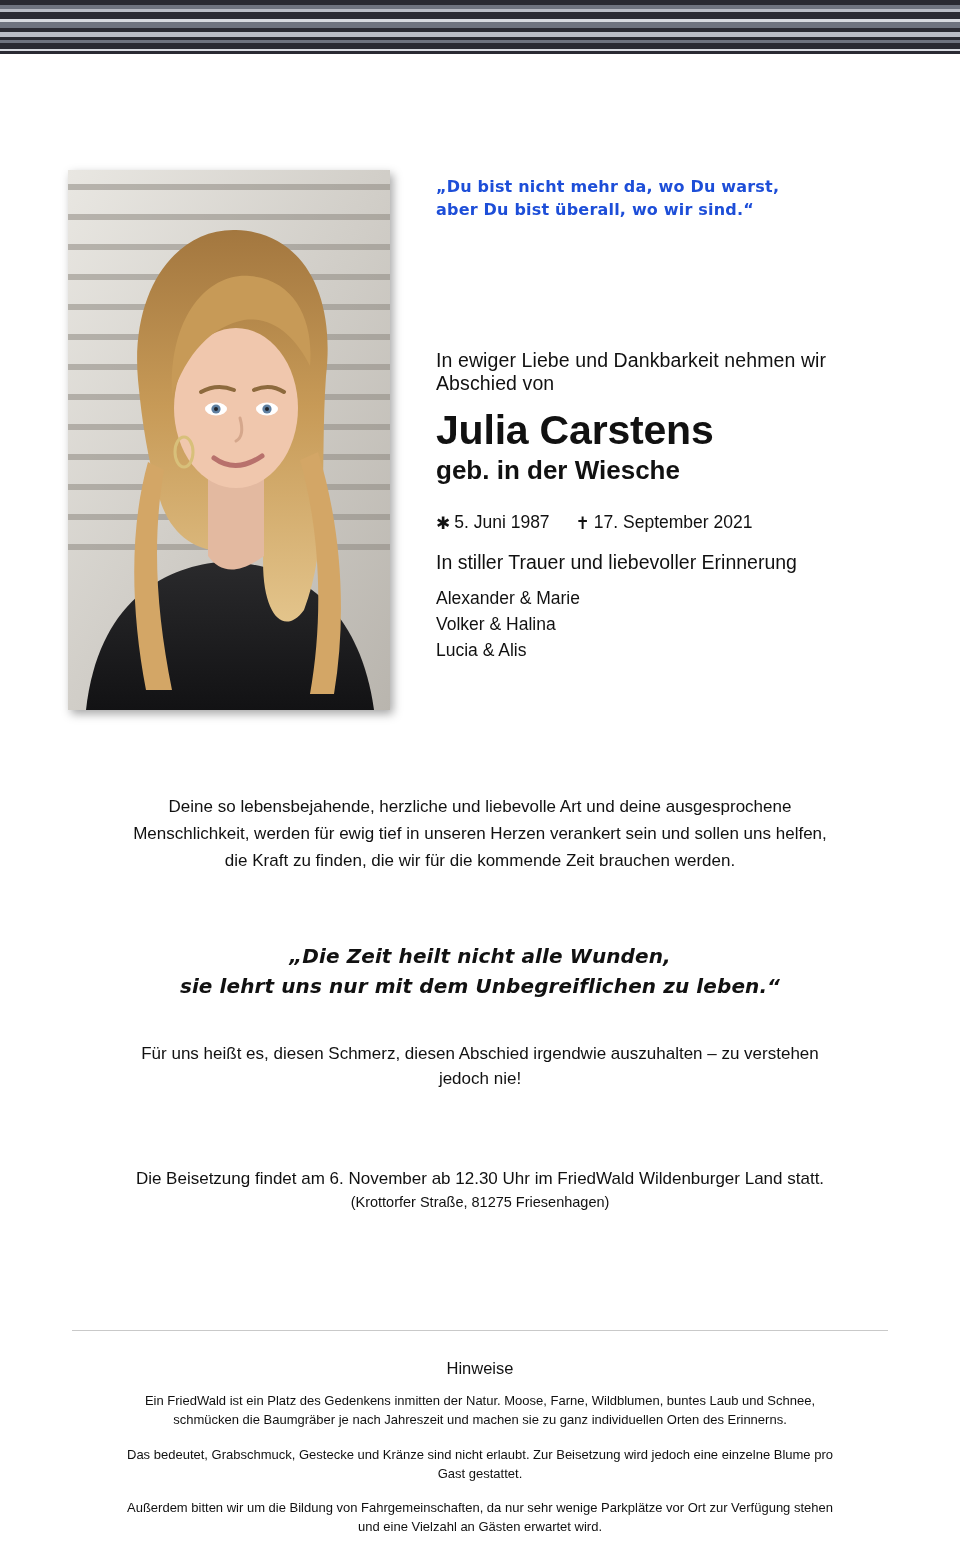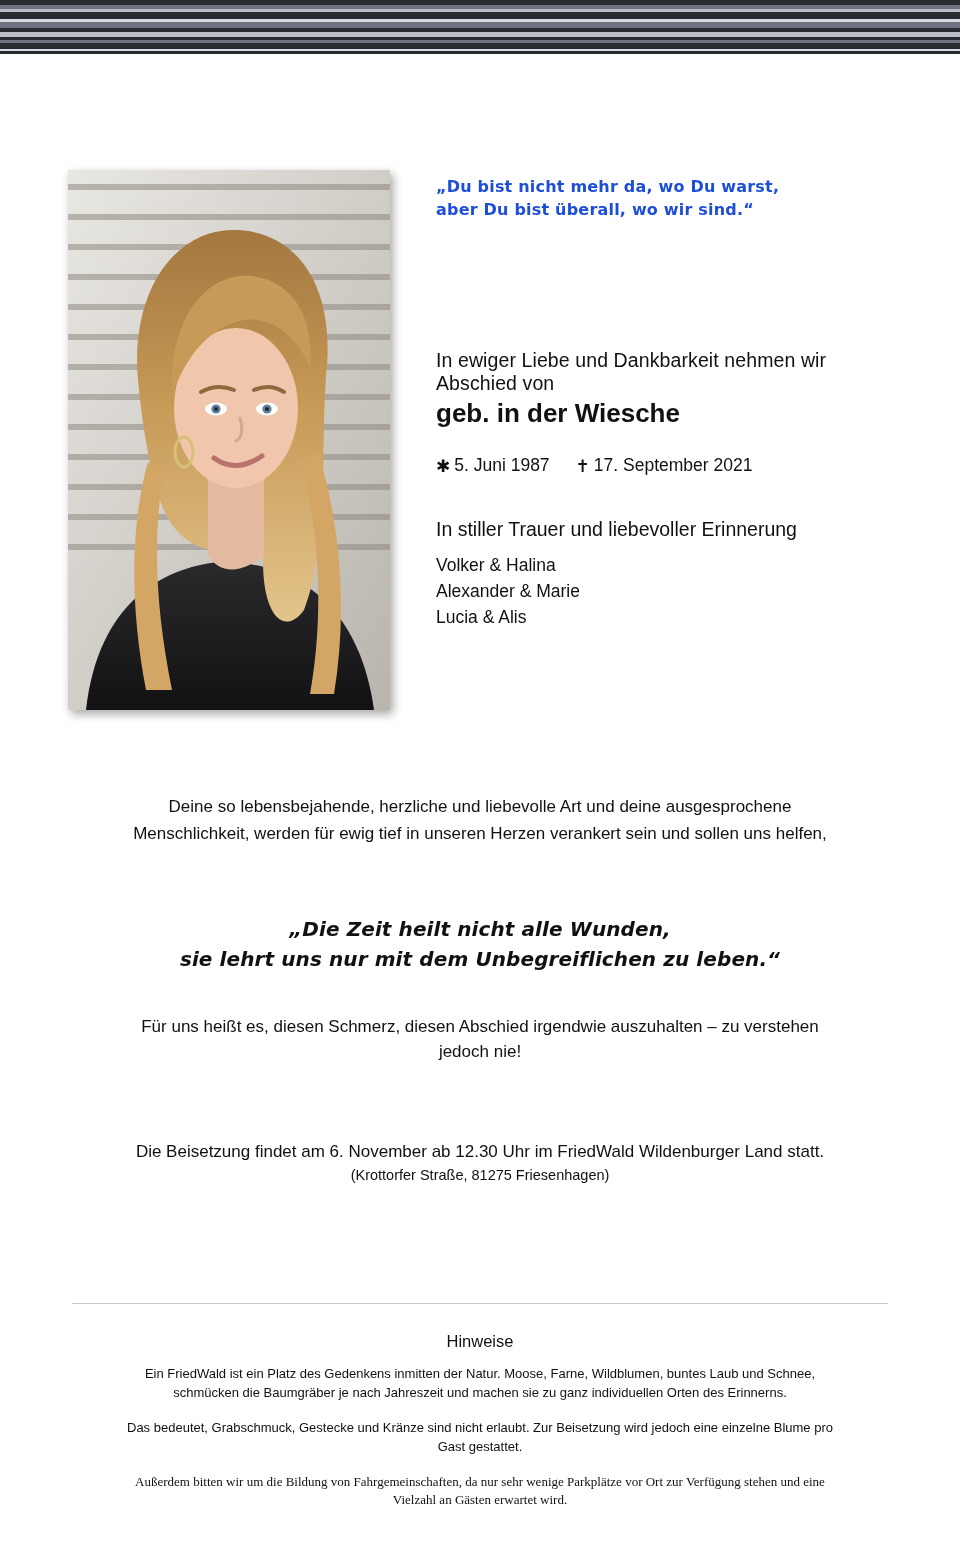--- a/index.html
+++ b/index.html
@@ -106,21 +106,21 @@
   .dates .sym {
     font-size: 17px;
     margin-right: 4px;
     position: relative;
     top: 1px;
   }
   .dates .gap { display: inline-block; width: 26px; }
 
   .mourning-title {
     font-size: 19.5px;
-    margin-top: 42px;
+    margin-top: 18px;
   }
 
   .mourners {
     margin-top: 12px;
     font-size: 17.5px;
     line-height: 1.48;
   }
 
   
   .center-block {
@@ -169,21 +169,21 @@
   }
   .notes-title {
     font-size: 16.5px;
     margin-bottom: 14px;
   }
   .notes p {
     margin: 0 0 16px 0;
     font-size: 13px;
     line-height: 1.45;
   }
-  .notes p:last-child { margin-bottom: 4px; font-family: Liberation Serif, serif; }
+  .notes p:last-child { margin-bottom: 4px; }
 
   .spacer-bottom { height: 36px; }
 </style>
 </head>
 <body>
 
 <div class="top-band">
   <div class="band-row stripe-dark" style="top:0px;  height:5px;"></div>
   <div class="band-row stripe-mid" style="top:5px;  height:4px;"></div>
   <div class="band-row stripe-light" style="top:9px;  height:3px;"></div>
@@ -273,44 +273,46 @@
     </div>
 
     <div class="right-col">
       <div class="quote-script">
         <div>„Du bist nicht mehr da, wo Du warst,</div>
         <div>aber Du bist überall, wo wir sind.“</div>
       </div>
 
       <div class="intro-line">In ewiger Liebe und Dankbarkeit nehmen wir Abschied von</div>
 
+      <div class="name-main">Julia Carstens</div>
       <div class="name-born">geb. in der Wiesche</div>
 
       <div class="dates">
         <span class="sym">✱</span>
         <span>5. Juni 1987</span>
         <span class="gap"></span>
         <span class="sym">✝</span>
         <span>17. September 2021</span>
       </div>
 
       <div class="mourning-title">In stiller Trauer und liebevoller Erinnerung</div>
 
       <div class="mourners">
+        <div>Alexander &amp; Marie</div>
         <div>Volker &amp; Halina</div>
-        <div>Alexander &amp; Marie</div>
         <div>Lucia &amp; Alis</div>
       </div>
     </div>
   </div>
 
   <div class="center-block">
     <div class="para-1">
       <div>Deine so lebensbejahende, herzliche und liebevolle Art und deine ausgesprochene</div>
       <div>Menschlichkeit, werden für ewig tief in unseren Herzen verankert sein und sollen uns helfen,</div>
+      <div>die Kraft zu finden, die wir für die kommende Zeit brauchen werden.</div>
     </div>
 
     <div class="quote-2">
       <div>„Die Zeit heilt nicht alle Wunden,</div>
       <div>sie lehrt uns nur mit dem Unbegreiflichen zu leben.“</div>
     </div>
 
     <div class="para-2">Für uns heißt es, diesen Schmerz, diesen Abschied irgendwie auszuhalten – zu verstehen jedoch nie!</div>
 
     <div class="funeral">Die Beisetzung findet am 6. November ab 12.30 Uhr im FriedWald Wildenburger Land statt.</div>

